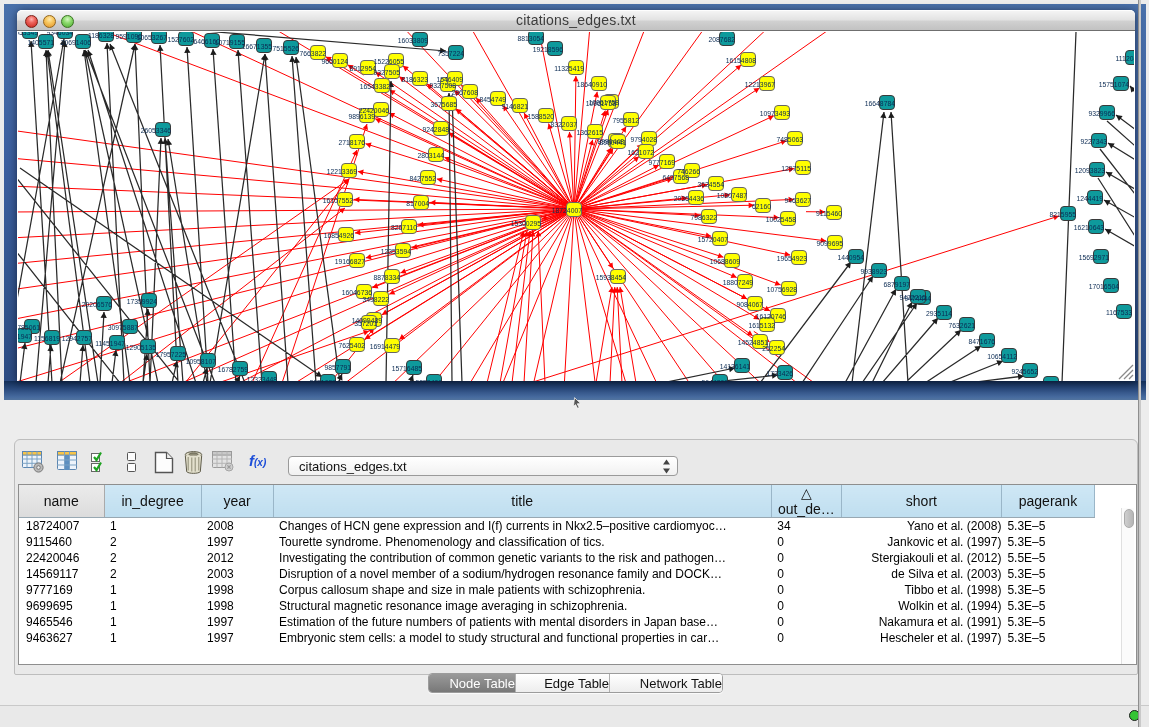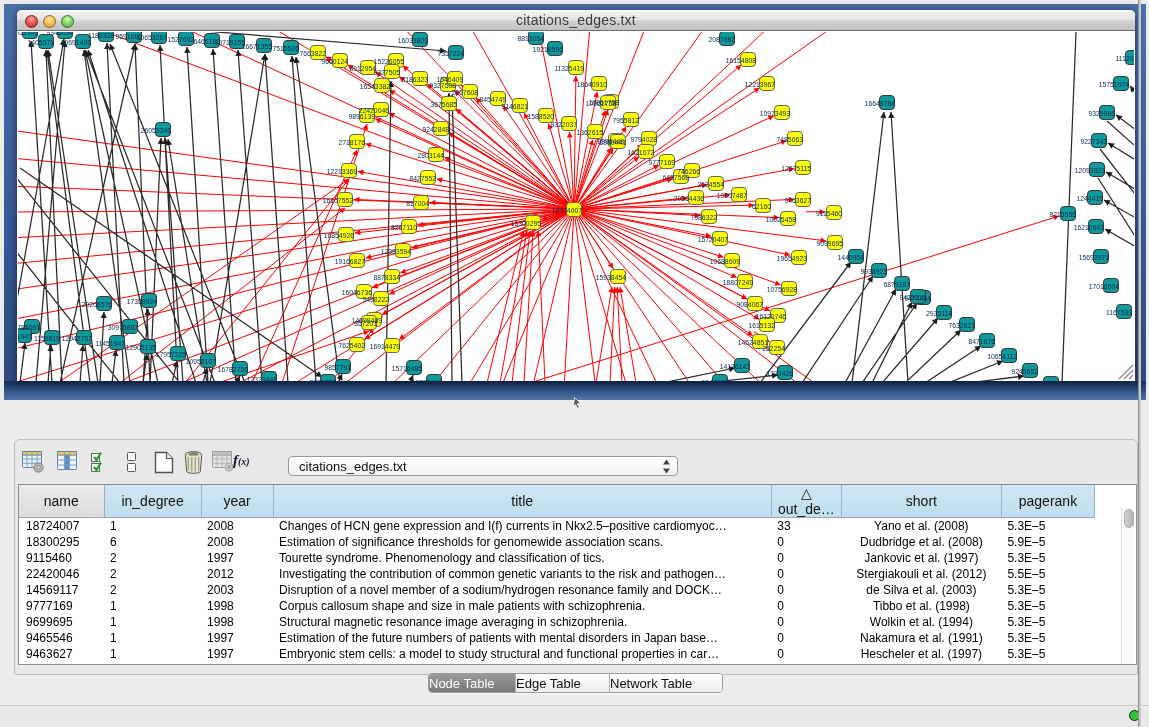--- a/index.html
+++ b/index.html
@@ -42,27 +42,27 @@
 
 #tbl{position:absolute;left:3px;top:44px;width:1119px;height:181px;background:#fff;
  border:1px solid #8e8e8e;overflow:hidden}
 table{border-collapse:collapse;table-layout:fixed;width:1076px;font-size:12px}
 th{height:22px;background:linear-gradient(180deg,#cfe7f5,#bfdeef);border-right:1px solid #9ab6c8;border-bottom:1px solid #98a8b2;
  font-weight:normal;font-size:14px;color:#111;padding:0}
 th.first{background:linear-gradient(180deg,#ebebeb,#dcdcdc);border-right:1px solid #aaa}
 td{height:16px;padding:0 0 0 6px;white-space:nowrap;overflow:hidden;color:#000;font-size:12px}
 .w0{width:85px}.w1{width:97px}.w2{width:72px}.w3{width:498px}.w4{width:70px}.w5{width:160px}.w6{width:93px}
 td.c0{padding-left:7px}
-td.c5{text-align:center;padding:0}
+td.c5{text-align:right;padding:0}
 #vscroll{position:absolute;right:2px;top:23px;width:13px;height:156px;background:#fbfbfb;border-left:1px solid #e0e0e0}
 #vthumb{position:absolute;left:1.5px;top:1px;width:10px;height:19px;background:linear-gradient(90deg,#cfcfcf,#b5b5b5);border-radius:5px;border:1px solid #aaa}
 
 #tabs{position:absolute;left:428px;top:273px;height:20px;border:1px solid #9c9c9c;border-radius:4px;
  overflow:hidden;display:flex;background:#fff;box-shadow:0 1px 1px rgba(255,255,255,.8)}
-.tab{font-size:13px;line-height:19px;text-align:left;color:#111;background:linear-gradient(180deg,#ffffff,#ededed)}
+.tab{font-size:13px;line-height:19px;text-align:right;color:#111;background:linear-gradient(180deg,#ffffff,#ededed)}
 .tab.t1{width:86px}.tab.t2{width:94px}.tab.t3{width:113px}
 .tab.sel{background:linear-gradient(180deg,#9a9a9a,#787878);color:#fff}
 .tab+.tab{border-left:1px solid #b0b0b0}
 
 #status{position:absolute;left:0;top:305px;width:1149px;height:22px;background:#e9e9e9;border-top:1px solid #c9c9c9}
 #status .mem{position:absolute;right:28px;top:23px;font-size:12px;color:#222}
 #status .dot{position:absolute;right:9px;top:4px;width:11px;height:11px;border-radius:50%;
  background:#35c435;border:1.5px solid #1c1c1c}
 #redge{position:absolute;right:0;top:0;width:3px;height:727px;background:#c9c9c9;border-left:1px solid #8e8e8e}
 </style></head>
@@ -547,21 +547,21 @@
             <path d="M2.3 4.5l1.4 16.2c2 2.2 11.6 2.2 13.6 0l1.4-16.2" fill="#e3e0cd" stroke="#5e5b49"></path>
             <path d="M5.2 6v13.5M8.8 6.5v14M12.2 6.5v14M15.8 6v13.5" stroke="#8f8c76"></path>
           </svg>
           <svg class="ico" style="left:197px" width="23" height="22" viewBox="0 0 23 22">
             <rect x="0.5" y="0.5" width="19" height="16" rx="1" fill="#e3e3e3" stroke="#9a9a9a"></rect>
             <rect x="0.5" y="0.5" width="19" height="3.6" fill="#c9c9c9" stroke="#9a9a9a"></rect>
             <path d="M0 8h20M0 12.3h20M5 .5v16M10 .5v16M15 .5v16" stroke="#b5b5b5"></path>
             <circle cx="17" cy="16" r="4" fill="#cfcfcf" stroke="#a5a5a5"></circle>
             <path d="M15.4 14.4l3.2 3.2M18.6 14.4l-3.2 3.2" stroke="#9a9a9a" stroke-width="1.2"></path>
           </svg>
-          <div class="ico" style="left:218px;top:12px;font-size:15px;font-style:italic;font-weight:bold;color:#0f172a;font-family:Liberation Serif, serif">f<span style="font-size:10px">(x)</span></div>
+          <div class="ico" style="left:234px;top:12px;font-size:15px;font-style:italic;font-weight:bold;color:#1d4ed8;font-family:Liberation Sans, sans-serif">f<span style="font-size:10px">(x)</span></div>
      <div id="dd">citations_edges.txt<span class="arr"><svg width="9" height="15" viewBox="0 0 9 15">
                 <path d="M4.5 0.5L8 5.5H1z" fill="#444"></path>
                 <path d="M4.5 14.5L1 9.5h7z" fill="#444"></path>
               </svg></span></div>
    </div>
    <div id="tbl">
      <table>
       <colgroup>
               <col class="w0">
               <col class="w1">
@@ -579,32 +579,23 @@
                 <th class="w3">title</th>
                 <th class="w4">△ out_de…</th>
                 <th class="w5">short</th>
                 <th class="w6">pagerank</th>
               </tr>
 <tr>
                 <td class="c0">18724007</td>
                 <td class="c1">1</td>
                 <td class="c2">2008</td>
                 <td class="c3">Changes of HCN gene expression and I(f) currents in Nkx2.5–positive cardiomyoc…</td>
-                <td class="c4">33</td>
+                <td class="c4">34</td>
                 <td class="c5">Yano et al. (2008)</td>
                 <td class="c6">5.3E–5</td>
-              </tr>
-<tr>
-                <td class="c0">18300295</td>
-                <td class="c1">6</td>
-                <td class="c2">2008</td>
-                <td class="c3">Estimation of significance thresholds for genomewide association scans.</td>
-                <td class="c4">0</td>
-                <td class="c5">Dudbridge et al. (2008)</td>
-                <td class="c6">5.9E–5</td>
               </tr>
 <tr>
                 <td class="c0">9115460</td>
                 <td class="c1">2</td>
                 <td class="c2">1997</td>
                 <td class="c3">Tourette syndrome. Phenomenology and classification of tics.</td>
                 <td class="c4">0</td>
                 <td class="c5">Jankovic et al. (1997)</td>
                 <td class="c6">5.3E–5</td>
               </tr>

